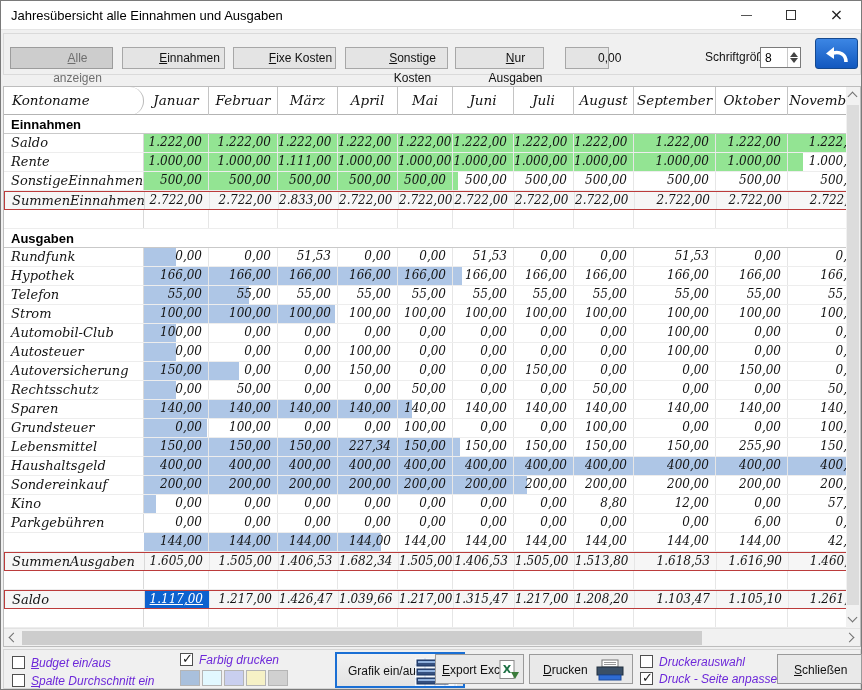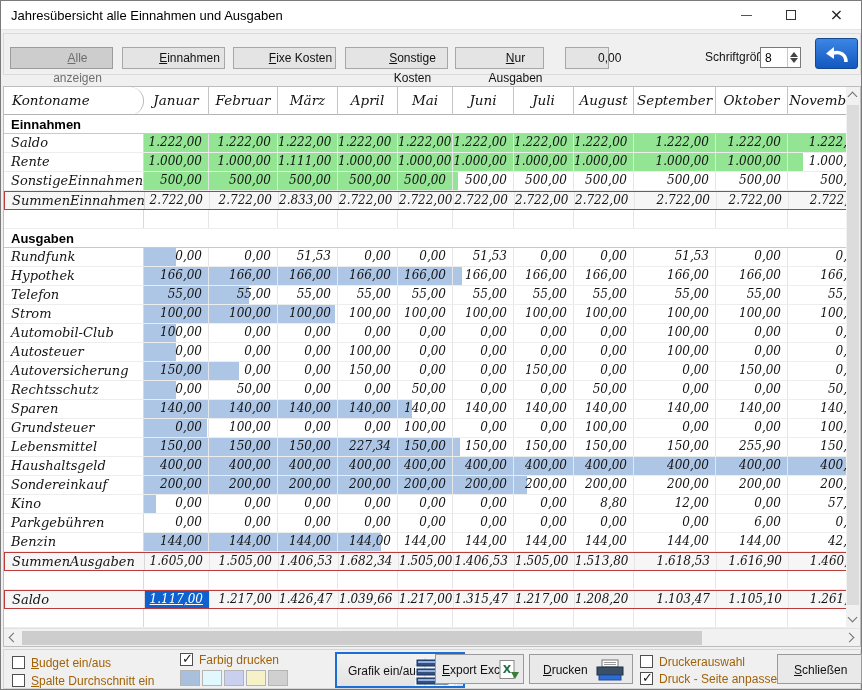--- a/index.html
+++ b/index.html
@@ -54,21 +54,21 @@
   .sb-arrow { position:absolute; background:#f1f1f1; }
   .chev { position:absolute; width:7px; height:7px; border-left:1px solid #6f6f6f; border-bottom:1px solid #6f6f6f; }
   .vthumb { position:absolute; left:1px; width:12px; background:#dcdcdc; }
   .hthumb { position:absolute; top:2px; height:14px; background:#cdcdcd; }
 
   
   .footer { position:absolute; left:2px; top:648px; width:858px; height:40px; background:#f0f0f0; border:1px solid #d5d5d5; }
   .cb { position:absolute; }
   .cb .box { position:absolute; left:0; top:1px; width:13px; height:13px; background:#fff; border:1px solid #4f4f4f; }
   .cb .mark { position:absolute; left:1px; top:-3px; font-size:13px; color:#1a1a1a; font-family:"DejaVu Sans",sans-serif; }
-  .cb .lbl { position:absolute; left:19px; top:1px; font-size:12px; color:#a16207; white-space:nowrap; }
+  .cb .lbl { position:absolute; left:19px; top:1px; font-size:12px; color:#6d28d9; white-space:nowrap;font-style:italic; }
   .swatch { position:absolute; top:20px; width:20px; height:16px; border:1px solid #b5b5b5; }
   .graf-btn { position:absolute; left:331px; top:2px; width:130px; height:36px; border:2px solid #1a6fd4; background:linear-gradient(#f2f2f2,#e3e3e3); }
   .graf-btn .lbl { position:absolute; left:11px; top:10px; font-size:12px; color:#111; }
   .graf-btn svg { position:absolute; right:6px; top:4px; }
   .f-btn { position:absolute; top:4px; height:30px; background:#e9e9e9; border:1px solid #9a9a9a; font-size:12px; color:#111; }
   .f-btn .lbl { position:absolute; top:8px; }
   .f-btn svg { position:absolute; }
 </style>
 </head>
 <body>
@@ -408,21 +408,20 @@
             <div class="cell val" style="left: 334px; width: 60px;">0,00</div>
             <div class="cell val" style="left: 394px; width: 55px;">0,00</div>
             <div class="cell val" style="left: 449px; width: 61px;">0,00</div>
             <div class="cell val" style="left: 510px; width: 60px;">0,00</div>
             <div class="cell val" style="left: 570px; width: 60px;">0,00</div>
             <div class="cell val" style="left: 630px; width: 82px;">0,00</div>
             <div class="cell val" style="left: 712px; width: 72px;">6,00</div>
             <div class="cell val nov" style="left: 784px; width: 75px;">0,</div>
           </div>
           <div class="trow data">
-            <div class="cell name" style="left: 0px; width: 140px;">Benzin</div>
             <div class="cell val" style="left: 140px; width: 65px; background: linear-gradient(to right, rgb(174, 198, 230) 100%, transparent 100%);">144,00</div>
             <div class="cell val" style="left: 205px; width: 69px; background: linear-gradient(to right, rgb(174, 198, 230) 100%, transparent 100%);">144,00</div>
             <div class="cell val" style="left: 274px; width: 60px; background: linear-gradient(to right, rgb(174, 198, 230) 100%, transparent 100%);">144,00</div>
             <div class="cell val" style="left: 334px; width: 60px; background: linear-gradient(to right, rgb(174, 198, 230) 72.4%, transparent 72.4%);">144,00</div>
             <div class="cell val" style="left: 394px; width: 55px;">144,00</div>
             <div class="cell val" style="left: 449px; width: 61px;">144,00</div>
             <div class="cell val" style="left: 510px; width: 60px;">144,00</div>
             <div class="cell val" style="left: 570px; width: 60px;">144,00</div>
             <div class="cell val" style="left: 630px; width: 82px;">144,00</div>
             <div class="cell val" style="left: 712px; width: 72px;">144,00</div>

